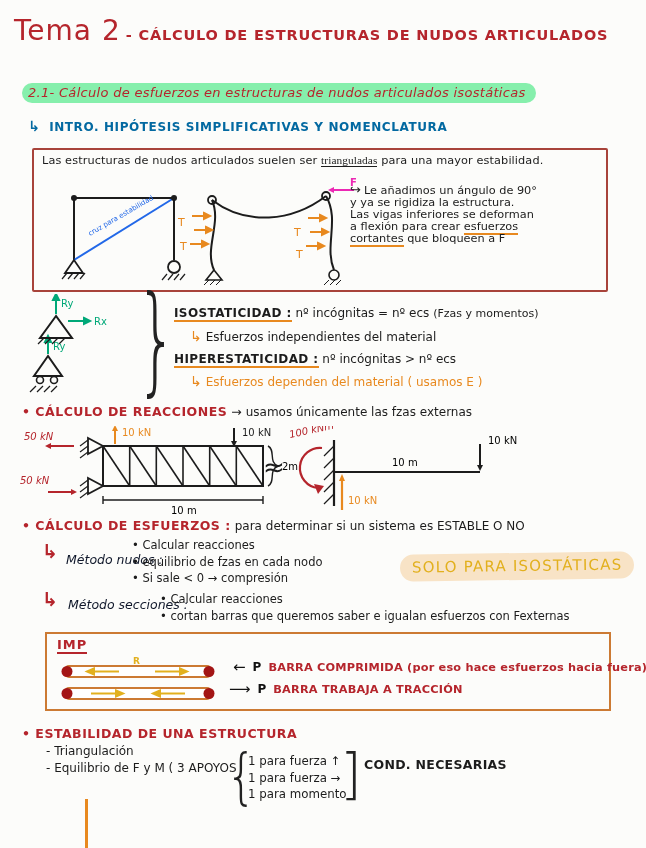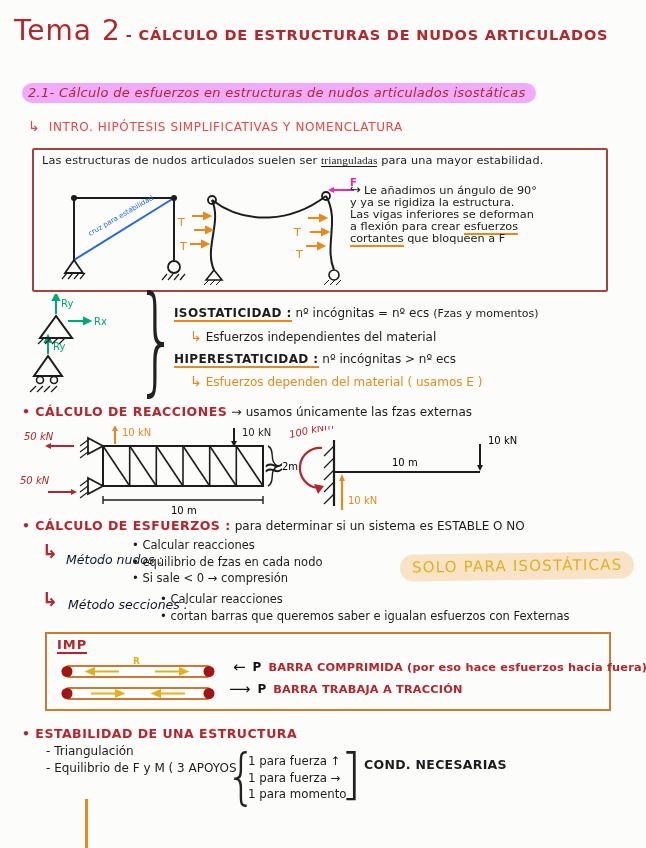--- a/index.html
+++ b/index.html
@@ -6,24 +6,24 @@
   body{width:646px;height:848px;background:#fcfcfa;position:relative;
        font-family:"DejaVu Sans",sans-serif;color:#1c1c1c;overflow:hidden;}
   .abs{position:absolute;}
   .orange{color:#e8891f;}
   
   .title{left:14px;top:14px;white-space:nowrap;}
   .tema{font-size:28px;color:#b5252c;letter-spacing:1px;}
   .trest{font-size:14.5px;color:#b5252c;font-weight:bold;letter-spacing:.8px;}
   
   .section{left:22px;top:82px;}
-  .hl-pink{background:#f0abfc;border-radius:10px;padding:2px 10px 3px 6px;
+  .hl-pink{background:#86efac;border-radius:10px;padding:2px 10px 3px 6px;
            color:#b5252c;font-size:13px;font-style:italic;letter-spacing:.3px;}
   
-  .intro{left:28px;top:118px;color:#ef4444;font-size:12px;font-weight:normal;letter-spacing:.6px;}
+  .intro{left:28px;top:118px;color:#0369a1;font-size:12px;font-weight:bold;letter-spacing:.6px;}
   .branch{font-size:14px;margin-right:4px;}
   
   .box1{left:32px;top:148px;width:572px;height:140px;border:2.5px solid #a8433a;border-radius:2px;background:transparent;}
   .b1line{position:absolute;left:8px;top:4px;font-size:11.3px;white-space:nowrap;letter-spacing:.1px;}
   .u-ink{border-bottom:1.5px solid #1c1c1c;font-family:Liberation Serif, serif;}
   .u-or{border-bottom:2px solid #e8891f;}
   .note{position:absolute;left:316px;top:34px;font-size:11.3px;line-height:12px;}
   .hook{font-size:13px;margin-right:3px;}
   
   .brace-big{left:136px;top:292px;font-size:118px;font-weight:200;color:#222;

